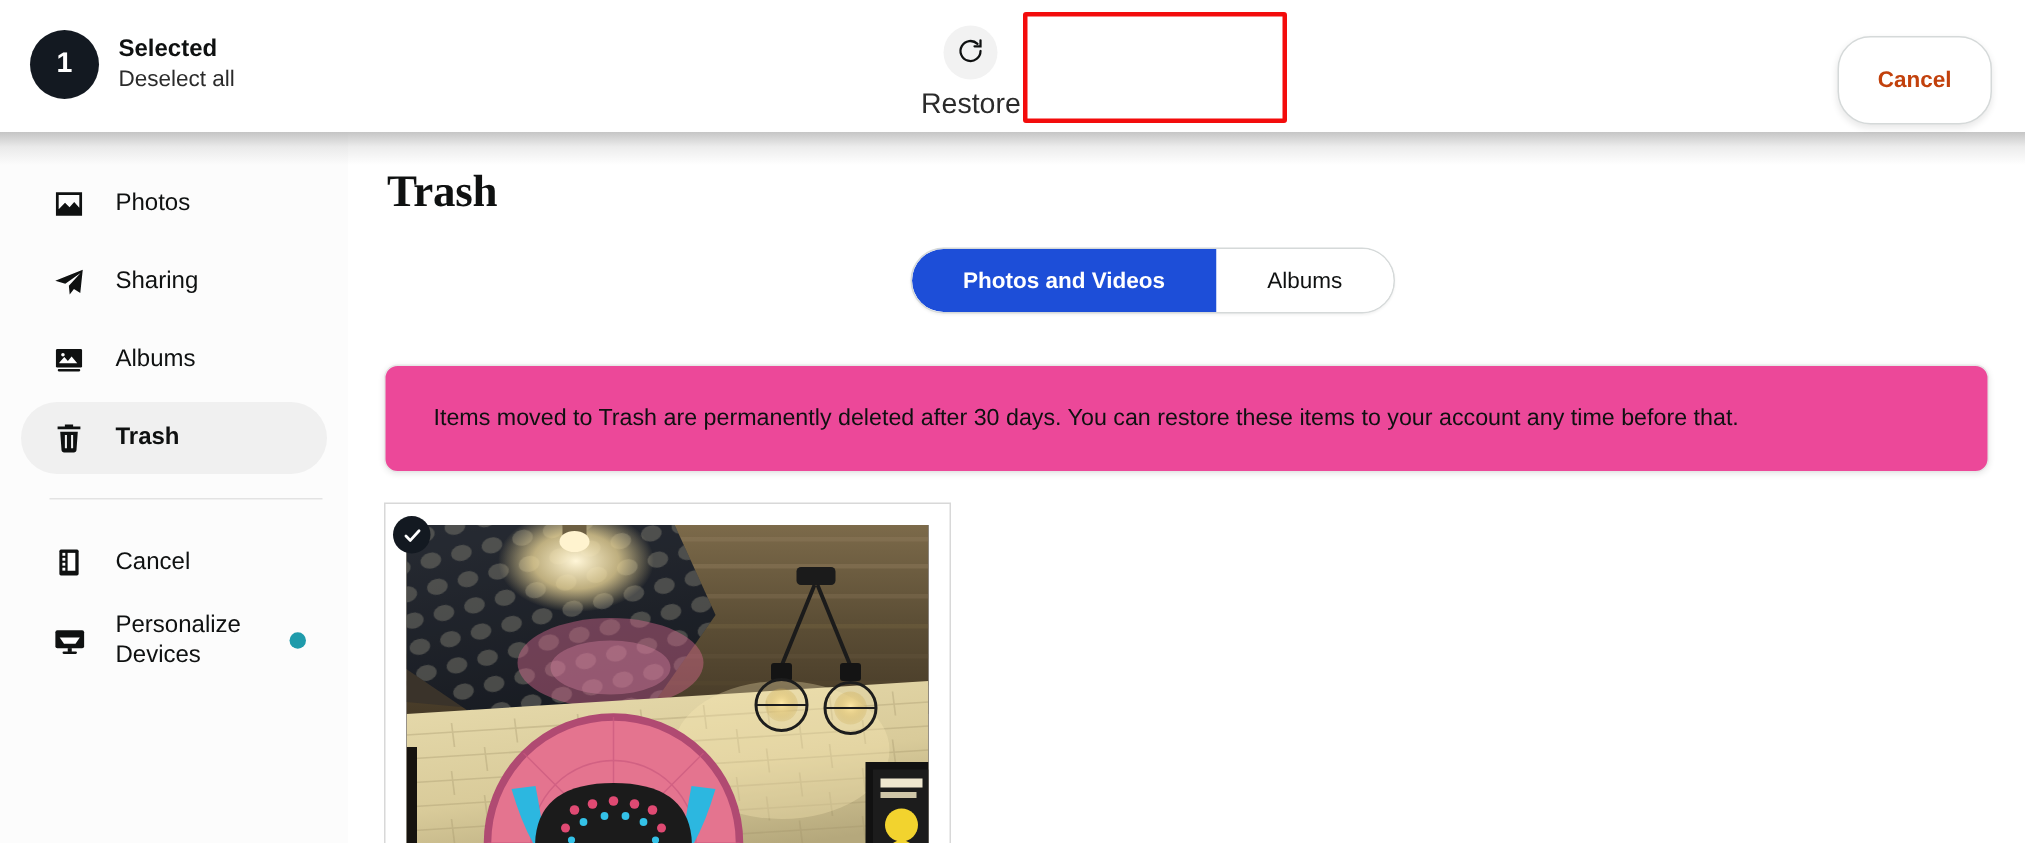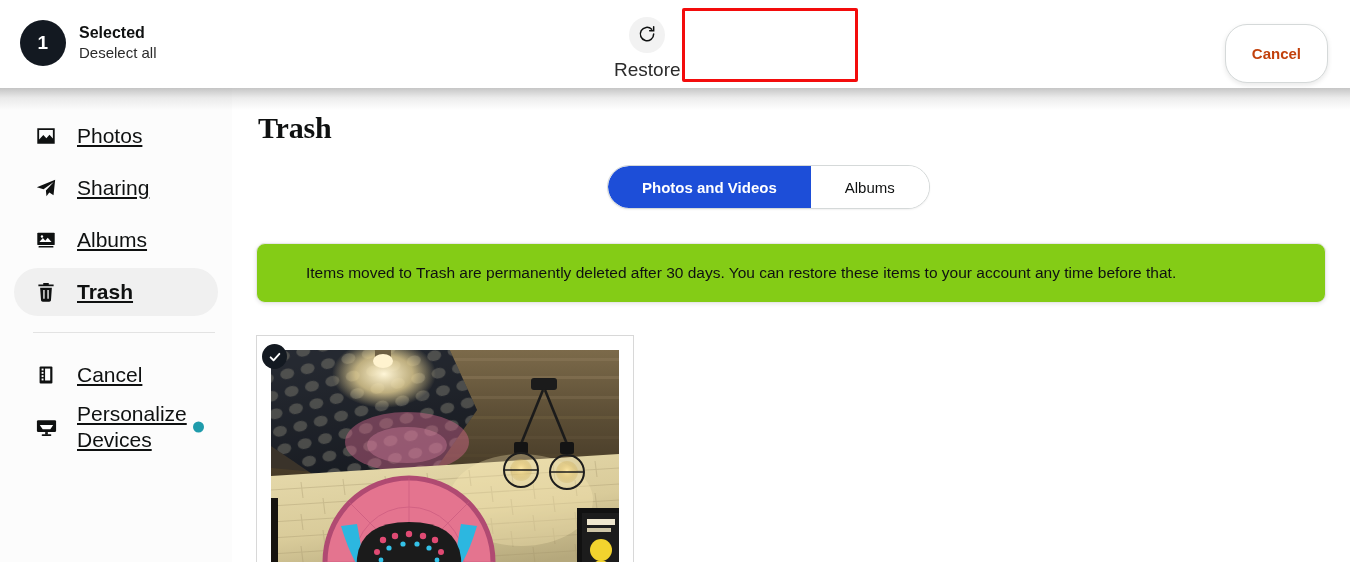--- a/index.html
+++ b/index.html
@@ -94,21 +94,21 @@
     display: flex; align-items: center;
     gap: 19px;
     height: 48px;
     margin: 0 14px 4px 14px;
     padding-left: 20px;
     border-radius: 24px;
     cursor: pointer;
     color: #0f1111;
   }
   .nav-item.active { background: #f0f0f0; }
-  .nav-label { font-size: 21px; line-height: 1.15; text-decoration: underline; }
+  .nav-label { font-size: 16px; line-height: 1.15; }
   .nav-item.active .nav-label { font-weight: bold; }
   .nav-label.two-line { line-height: 1.22; }
   .nav-icon {
     width: 24px; height: 24px;
     display: flex; align-items: center; justify-content: center;
     flex: 0 0 24px;
   }
   .nav-icon svg { display: block; }
   .nav-badge {
     position: absolute; right: 14px; top: 50%;
@@ -153,26 +153,26 @@
     background: #ffffff;
     white-space: nowrap;
   }
   .tab.active {
     background: #1d4ed8; color: #ffffff; font-weight: bold;
     border-radius: 23px 0 0 23px;
   }
 
   .notice {
     position: absolute; left: 24px; top: 155px;
-    width: 1070px; height: 60px;
-    background: #84cc16;
+    width: 1070px; height: 72px;
+    background: #ec4899;
     border: 1px solid #e7e7e7;
     border-radius: 9px;
     display: flex; align-items: center;
-    padding: 0 49px;
+    padding: 0 32px;
     box-shadow: 0 1px 4px rgba(15,17,17,.10);
   }
   .notice-text { font-size: 15.5px; color: #0f1111; }
 
   
   .grid {
     position: absolute; left: 24px; top: 247px;
     display: flex; gap: 14px;
   }
   .photo-card {

